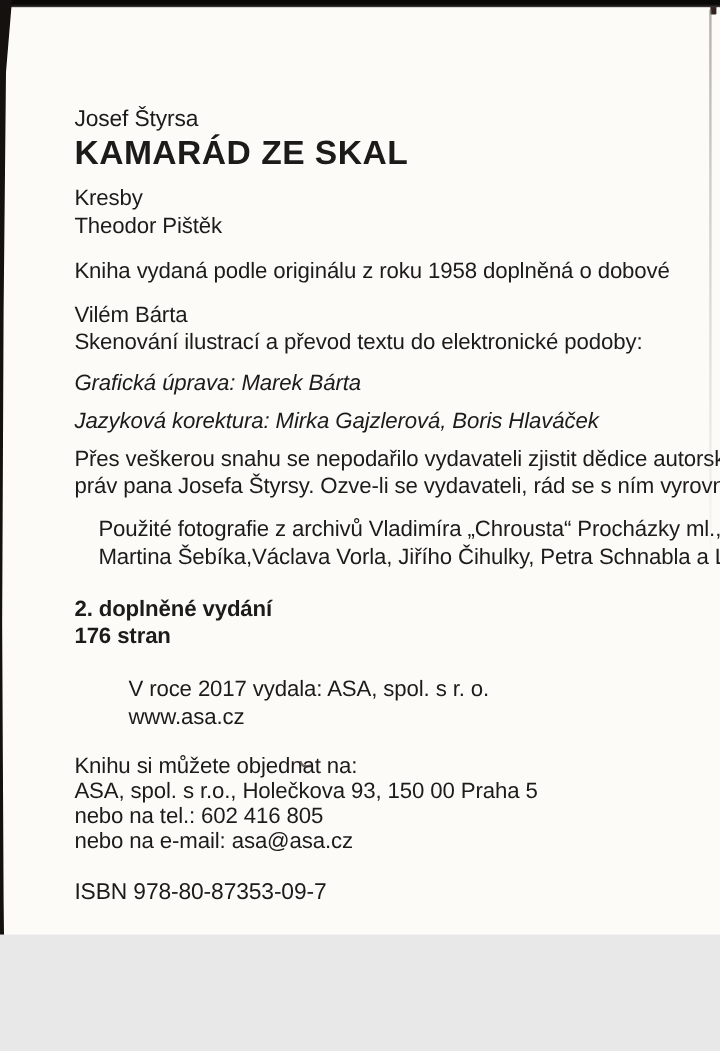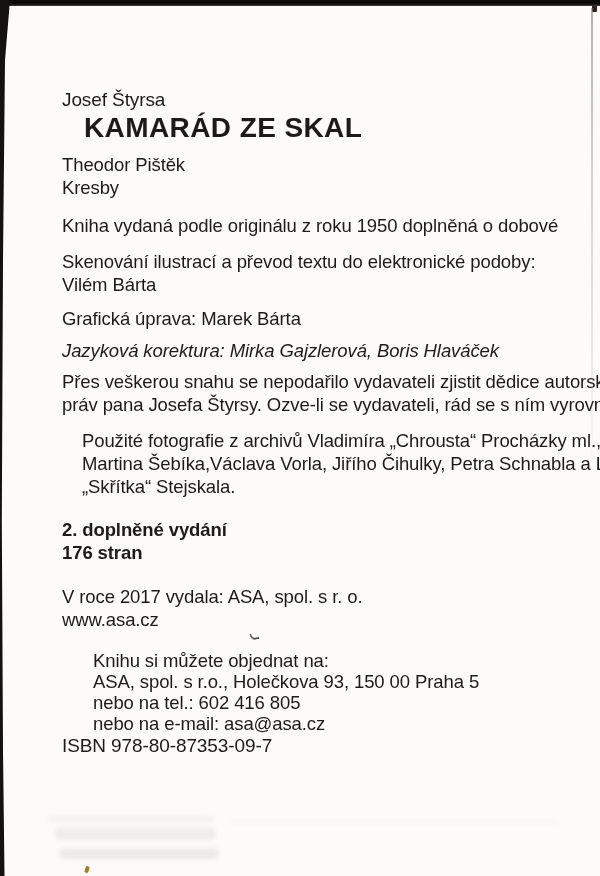--- a/index.html
+++ b/index.html
@@ -4,21 +4,21 @@
 <style>
   html, body {
     margin: 0;
     padding: 0;
     background: #e8e8e8;
     font-family: "Liberation Sans", "DejaVu Sans", sans-serif;
   }
   .page {
     position: relative;
     width: 600px;
-    height: 876px;
+    height: 779px;
     background: #fcfbf8;
     overflow: hidden;
     color: #1d1b19;
   }
   
   .edge-top {
     position: absolute;
     top: 0; left: 0;
     width: 600px; height: 6px;
     background: linear-gradient(to bottom, #0a0908 55%, #262422 85%, #4a4744 100%);
@@ -53,34 +53,33 @@
   }
   .line { line-height: 23px; white-space: nowrap; }
   .author { font-size: 19px; line-height: 23px; }
   .title {
     font-size: 28px;
     font-weight: 700;
     line-height: 30px;
     letter-spacing: 0.4px;
     margin-top: 2px;
     white-space: nowrap;
-    margin-left: 22px;
   }
   .credits      { margin-top: 10px; }
   .source-note  { margin-top: 15px; }
   .scanning     { margin-top: 13px; }
-  .design       { margin-top: 11px; }
+  .design       { margin-top: 11px; font-style: italic; }
   .proof        { margin-top: 9px; font-style: italic;  }
   .rights       { margin-top: 8px;  }
   .photos       { margin-top: 13px; margin-left: 20px; }
   .edition      { margin-top: 20px; font-weight: bold; }
-  .publisher    { margin-top: 21px; }
+  .publisher    { margin-top: 21px; margin-left: 45px; }
   .ordering     { margin-top: 19px; }
-  .ordering .line { line-height: 21px; margin-left: 31px; }
-  .isbn         { font-size: 19px; }
+  .ordering .line { line-height: 21px; }
+  .isbn         { margin-top: 21px; font-size: 19px; }
 
   
   .artifact { position: absolute; pointer-events: none; }
   .squiggle {
     left: 250px; top: 633px;
     width: 7px; height: 5px;
     border-bottom: 2.5px solid #3b3733;
     border-left: 2px solid #55504a;
     border-radius: 0 0 0 6px;
     transform: rotate(-15deg);
@@ -120,50 +119,49 @@
     <polygon points="0,0 10,0 5,60 3,260 1.8,520 3,750 4.5,876 0,876" fill="#14110e"></polygon>
   </svg>
   <div class="edge-right"></div>
 
   <div class="content">
 
     <div class="author line">Josef Štyrsa</div>
     <div class="title">KAMARÁD ZE SKAL</div>
 
     <div class="credits">
+      <div class="line">Kresby</div>
       <div class="line">Theodor Pištěk</div>
-      <div class="line">Kresby</div>
     </div>
 
     <div class="source-note">
-      <div class="line">Kniha vydaná podle originálu z roku 1950 doplněná o dobové</div>
+      <div class="line">Kniha vydaná podle originálu z roku 1958 doplněná o dobové</div>
     </div>
 
     <div class="scanning">
+      <div class="line">Vilém Bárta</div>
       <div class="line">Skenování ilustrací a převod textu do elektronické podoby:</div>
-      <div class="line">Vilém Bárta</div>
     </div>
 
     <div class="design">
       <div class="line">Grafická úprava: Marek Bárta</div>
     </div>
 
     <div class="proof">
       <div class="line">Jazyková korektura: Mirka Gajzlerová, Boris Hlaváček</div>
     </div>
 
     <div class="rights">
       <div class="line">Přes veškerou snahu se nepodařilo vydavateli zjistit dědice autorských</div>
       <div class="line">práv pana Josefa Štyrsy. Ozve-li se vydavateli, rád se s ním vyrovná.</div>
     </div>
 
     <div class="photos">
       <div class="line">Použité fotografie z archivů Vladimíra „Chrousta“ Procházky ml.,</div>
       <div class="line">Martina Šebíka,Václava Vorla, Jiřího Čihulky, Petra Schnabla a Libora</div>
-      <div class="line">„Skřítka“ Stejskala.</div>
     </div>
 
     <div class="edition">
       <div class="line">2. doplněné vydání</div>
       <div class="line">176 stran</div>
     </div>
 
     <div class="publisher">
       <div class="line">V roce 2017 vydala: ASA, spol. s r. o.</div>
       <div class="line">www.asa.cz</div>

